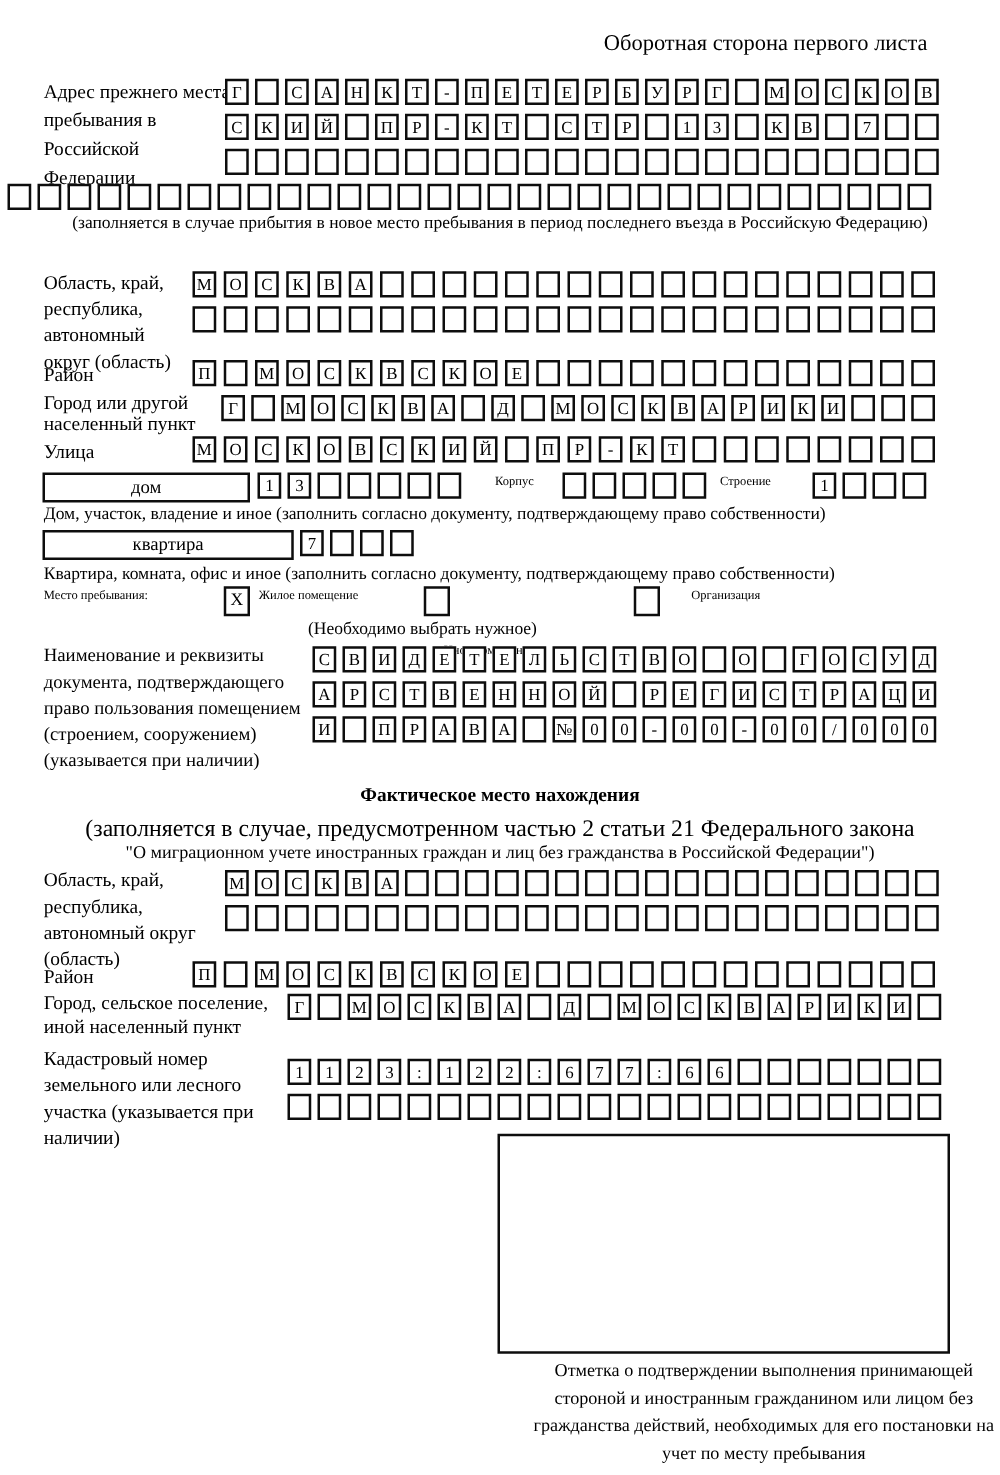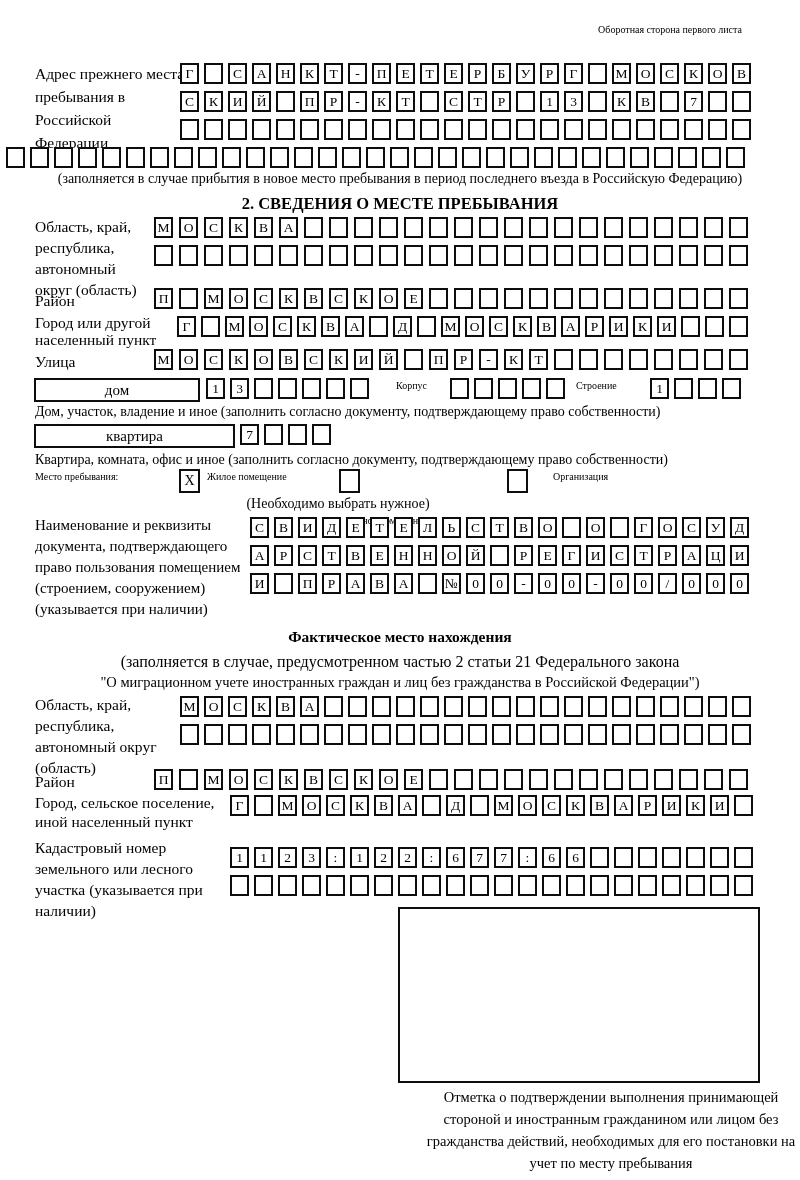--- a/index.html
+++ b/index.html
@@ -30,30 +30,29 @@
   .fact-title{font-size:15.5px;font-weight:bold;text-align:center;width:800px;left:0;}
   .stampbox{border:2px solid #0d0d0d;background:#fff;}
   .stampnote{font-size:14.5px;line-height:22px;text-align:center;margin-left:32px;}
   .mesto-lbl{font-size:10px;}
 </style>
 </head>
 <body>
 
 <div id="page">
 
-  <div class="abs" style="top:24px;right:58px;font-size:10px;">Оборотная сторона первого листа</div>
+  <div class="abs" style="top:24px;right:58px;font-size:18px;">Оборотная сторона первого листа</div>
 
   <div class="abs lbl" style="left:35px;top:62px;width:150px;line-height:23px;">Адрес прежнего места пребывания в Российской Федерации</div>
   <div class="abs cellrow" style="left:180px;top:63px;"><span class="cell">Г</span><span class="cell"></span><span class="cell">С</span><span class="cell">А</span><span class="cell">Н</span><span class="cell">К</span><span class="cell">Т</span><span class="cell">-</span><span class="cell">П</span><span class="cell">Е</span><span class="cell">Т</span><span class="cell">Е</span><span class="cell">Р</span><span class="cell">Б</span><span class="cell">У</span><span class="cell">Р</span><span class="cell">Г</span><span class="cell"></span><span class="cell">М</span><span class="cell">О</span><span class="cell">С</span><span class="cell">К</span><span class="cell">О</span><span class="cell">В</span></div>
   <div class="abs cellrow" style="left:180px;top:91px;"><span class="cell">С</span><span class="cell">К</span><span class="cell">И</span><span class="cell">Й</span><span class="cell"></span><span class="cell">П</span><span class="cell">Р</span><span class="cell">-</span><span class="cell">К</span><span class="cell">Т</span><span class="cell"></span><span class="cell">С</span><span class="cell">Т</span><span class="cell">Р</span><span class="cell"></span><span class="cell">1</span><span class="cell">3</span><span class="cell"></span><span class="cell">К</span><span class="cell">В</span><span class="cell"></span><span class="cell">7</span><span class="cell"></span><span class="cell"></span></div>
   <div class="abs cellrow" style="left:180px;top:119px;"><span class="cell"></span><span class="cell"></span><span class="cell"></span><span class="cell"></span><span class="cell"></span><span class="cell"></span><span class="cell"></span><span class="cell"></span><span class="cell"></span><span class="cell"></span><span class="cell"></span><span class="cell"></span><span class="cell"></span><span class="cell"></span><span class="cell"></span><span class="cell"></span><span class="cell"></span><span class="cell"></span><span class="cell"></span><span class="cell"></span><span class="cell"></span><span class="cell"></span><span class="cell"></span><span class="cell"></span></div>
   <div class="abs cellrow" style="left:6px;top:147px;"><span class="cell"></span><span class="cell"></span><span class="cell"></span><span class="cell"></span><span class="cell"></span><span class="cell"></span><span class="cell"></span><span class="cell"></span><span class="cell"></span><span class="cell"></span><span class="cell"></span><span class="cell"></span><span class="cell"></span><span class="cell"></span><span class="cell"></span><span class="cell"></span><span class="cell"></span><span class="cell"></span><span class="cell"></span><span class="cell"></span><span class="cell"></span><span class="cell"></span><span class="cell"></span><span class="cell"></span><span class="cell"></span><span class="cell"></span><span class="cell"></span><span class="cell"></span><span class="cell"></span><span class="cell"></span><span class="cell"></span></div>
   <div class="abs caption-c" style="top:171px;">(заполняется в случае прибытия в новое место пребывания в период последнего въезда в Российскую Федерацию)</div>
 
-  <div class="abs sec-title" style="top:194px;">2. СВЕДЕНИЯ О МЕСТЕ ПРЕБЫВАНИЯ</div>
 
   <div class="abs lbl" style="left:35px;top:216px;width:118px;line-height:21px;">Область, край, республика, автономный округ (область)</div>
   <div class="abs cellrow wide" style="left:154px;top:217px;"><span class="cell">М</span><span class="cell">О</span><span class="cell">С</span><span class="cell">К</span><span class="cell">В</span><span class="cell">А</span><span class="cell"></span><span class="cell"></span><span class="cell"></span><span class="cell"></span><span class="cell"></span><span class="cell"></span><span class="cell"></span><span class="cell"></span><span class="cell"></span><span class="cell"></span><span class="cell"></span><span class="cell"></span><span class="cell"></span><span class="cell"></span><span class="cell"></span><span class="cell"></span><span class="cell"></span><span class="cell"></span></div>
   <div class="abs cellrow wide" style="left:154px;top:245px;"><span class="cell"></span><span class="cell"></span><span class="cell"></span><span class="cell"></span><span class="cell"></span><span class="cell"></span><span class="cell"></span><span class="cell"></span><span class="cell"></span><span class="cell"></span><span class="cell"></span><span class="cell"></span><span class="cell"></span><span class="cell"></span><span class="cell"></span><span class="cell"></span><span class="cell"></span><span class="cell"></span><span class="cell"></span><span class="cell"></span><span class="cell"></span><span class="cell"></span><span class="cell"></span><span class="cell"></span></div>
 
   <div class="abs lbl" style="left:35px;top:290px;">Район</div>
   <div class="abs cellrow wide" style="left:154px;top:288px;"><span class="cell">П</span><span class="cell"></span><span class="cell">М</span><span class="cell">О</span><span class="cell">С</span><span class="cell">К</span><span class="cell">В</span><span class="cell">С</span><span class="cell">К</span><span class="cell">О</span><span class="cell">Е</span><span class="cell"></span><span class="cell"></span><span class="cell"></span><span class="cell"></span><span class="cell"></span><span class="cell"></span><span class="cell"></span><span class="cell"></span><span class="cell"></span><span class="cell"></span><span class="cell"></span><span class="cell"></span><span class="cell"></span></div>
 
   <div class="abs lbl" style="left:35px;top:314px;width:150px;line-height:17px;">Город или другой населенный пункт</div>
   <div class="abs cellrow" style="left:177px;top:316px;"><span class="cell">Г</span><span class="cell"></span><span class="cell">М</span><span class="cell">О</span><span class="cell">С</span><span class="cell">К</span><span class="cell">В</span><span class="cell">А</span><span class="cell"></span><span class="cell">Д</span><span class="cell"></span><span class="cell">М</span><span class="cell">О</span><span class="cell">С</span><span class="cell">К</span><span class="cell">В</span><span class="cell">А</span><span class="cell">Р</span><span class="cell">И</span><span class="cell">К</span><span class="cell">И</span><span class="cell"></span><span class="cell"></span><span class="cell"></span></div>
@@ -81,21 +80,21 @@
   <div class="abs checkbox" style="left:507px;top:469px;"></div>
   <div class="abs mesto-lbl" style="left:553px;top:471px;">Организация</div>
   <div class="abs caption" style="left:178px;top:496px;width:320px;text-align:center;">(Необходимо выбрать нужное)</div>
 
   <div class="abs lbl" style="left:35px;top:515px;width:222px;line-height:21px;font-size:15px;">Наименование и реквизиты документа, подтверждающего право пользования помещением (строением, сооружением) (указывается при наличии)</div>
   <div class="abs cellrow" style="left:250px;top:517px;"><span class="cell">С</span><span class="cell">В</span><span class="cell">И</span><span class="cell">Д</span><span class="cell">Е</span><span class="cell">Т</span><span class="cell">Е</span><span class="cell">Л</span><span class="cell">Ь</span><span class="cell">С</span><span class="cell">Т</span><span class="cell">В</span><span class="cell">О</span><span class="cell"></span><span class="cell">О</span><span class="cell"></span><span class="cell">Г</span><span class="cell">О</span><span class="cell">С</span><span class="cell">У</span><span class="cell">Д</span></div>
   <div class="abs cellrow" style="left:250px;top:545px;"><span class="cell">А</span><span class="cell">Р</span><span class="cell">С</span><span class="cell">Т</span><span class="cell">В</span><span class="cell">Е</span><span class="cell">Н</span><span class="cell">Н</span><span class="cell">О</span><span class="cell">Й</span><span class="cell"></span><span class="cell">Р</span><span class="cell">Е</span><span class="cell">Г</span><span class="cell">И</span><span class="cell">С</span><span class="cell">Т</span><span class="cell">Р</span><span class="cell">А</span><span class="cell">Ц</span><span class="cell">И</span></div>
   <div class="abs cellrow" style="left:250px;top:573px;"><span class="cell">И</span><span class="cell"></span><span class="cell">П</span><span class="cell">Р</span><span class="cell">А</span><span class="cell">В</span><span class="cell">А</span><span class="cell"></span><span class="cell">№</span><span class="cell">0</span><span class="cell">0</span><span class="cell">-</span><span class="cell">0</span><span class="cell">0</span><span class="cell">-</span><span class="cell">0</span><span class="cell">0</span><span class="cell">/</span><span class="cell">0</span><span class="cell">0</span><span class="cell">0</span></div>
 
   <div class="abs fact-title" style="top:628px;">Фактическое место нахождения</div>
-  <div class="abs caption-c" style="top:653px;font-size:16px;">(заполняется в случае, предусмотренном частью 2 статьи 21 Федерального закона</div>
+  <div class="abs caption-c" style="top:653px;font-size:19px;">(заполняется в случае, предусмотренном частью 2 статьи 21 Федерального закона</div>
   <div class="abs caption-c" style="top:674px;font-size:14.5px;">"О миграционном учете иностранных граждан и лиц без гражданства в Российской Федерации")</div>
 
   <div class="abs lbl" style="left:35px;top:694px;width:140px;line-height:21px;">Область, край, республика, автономный округ (область)</div>
   <div class="abs cellrow" style="left:180px;top:696px;"><span class="cell">М</span><span class="cell">О</span><span class="cell">С</span><span class="cell">К</span><span class="cell">В</span><span class="cell">А</span><span class="cell"></span><span class="cell"></span><span class="cell"></span><span class="cell"></span><span class="cell"></span><span class="cell"></span><span class="cell"></span><span class="cell"></span><span class="cell"></span><span class="cell"></span><span class="cell"></span><span class="cell"></span><span class="cell"></span><span class="cell"></span><span class="cell"></span><span class="cell"></span><span class="cell"></span><span class="cell"></span></div>
   <div class="abs cellrow" style="left:180px;top:724px;"><span class="cell"></span><span class="cell"></span><span class="cell"></span><span class="cell"></span><span class="cell"></span><span class="cell"></span><span class="cell"></span><span class="cell"></span><span class="cell"></span><span class="cell"></span><span class="cell"></span><span class="cell"></span><span class="cell"></span><span class="cell"></span><span class="cell"></span><span class="cell"></span><span class="cell"></span><span class="cell"></span><span class="cell"></span><span class="cell"></span><span class="cell"></span><span class="cell"></span><span class="cell"></span><span class="cell"></span></div>
 
   <div class="abs lbl" style="left:35px;top:771px;">Район</div>
   <div class="abs cellrow wide" style="left:154px;top:769px;"><span class="cell">П</span><span class="cell"></span><span class="cell">М</span><span class="cell">О</span><span class="cell">С</span><span class="cell">К</span><span class="cell">В</span><span class="cell">С</span><span class="cell">К</span><span class="cell">О</span><span class="cell">Е</span><span class="cell"></span><span class="cell"></span><span class="cell"></span><span class="cell"></span><span class="cell"></span><span class="cell"></span><span class="cell"></span><span class="cell"></span><span class="cell"></span><span class="cell"></span><span class="cell"></span><span class="cell"></span><span class="cell"></span></div>
 
   <div class="abs lbl" style="left:35px;top:793px;width:210px;line-height:19px;">Город, сельское поселение, иной населенный пункт</div>

